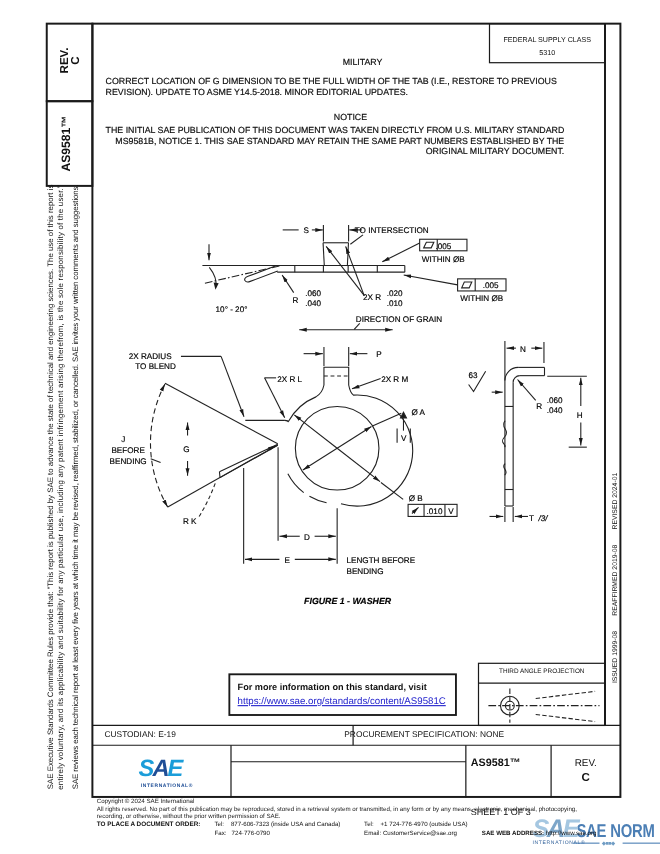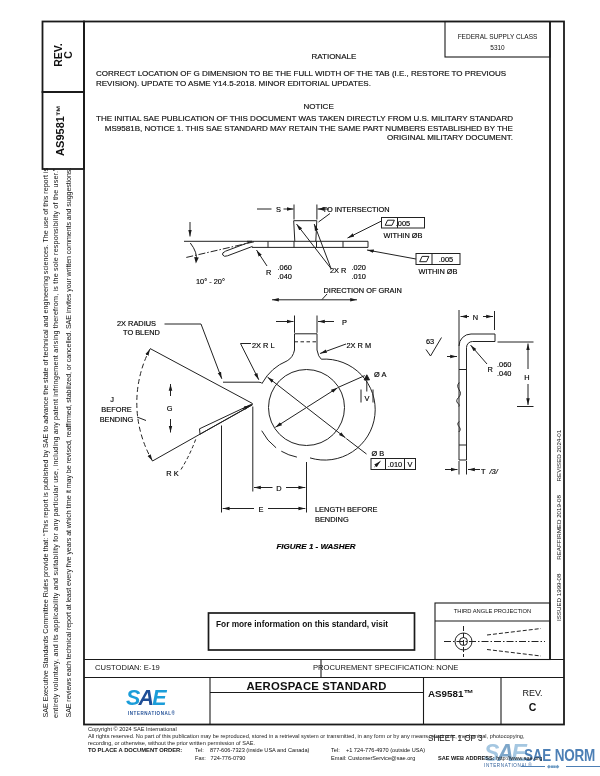--- a/index.html
+++ b/index.html
@@ -251,32 +251,32 @@
 <text font-size="7.15" letter-spacing="0.2" transform="rotate(-90 57.5 718)" x="57.5" y="718">entirely voluntary, and its applicability and suitability for any particular use, including any patent infringement arising therefrom, is the sole responsibility of the user.”</text>
 <text font-size="7.15" letter-spacing="-0.1" transform="rotate(-90 71 718)" x="71.5" y="718">SAE reviews each technical report at least every five years at which time it may be revised, reaffirmed, stabilized, or cancelled. SAE invites your written comments and suggestions.</text>
 </g>
 
 <g font-family="Liberation Sans, sans-serif" fill="#111" stroke="none" font-size="6.5" text-anchor="middle">
 <text x="497.5" y="38.5">FEDERAL SUPPLY CLASS</text>
 <text x="497.5" y="50">5310</text>
 </g>
 </svg>
 
-<div class="abs cap" style="left:311.5px;top:52px;line-height:9.45px;">RATIONALE</div>
+<div class="abs cap" style="left:311.5px;top:52px;line-height:9.45px;">MILITARY</div>
 <div class="abs cap" style="left:96px;top:69.4px;line-height:9.45px;white-space:nowrap;">CORRECT LOCATION OF G DIMENSION TO BE THE FULL WIDTH OF THE TAB (I.E., RESTORE TO PREVIOUS<br>REVISION). UPDATE TO ASME Y14.5-2018. MINOR EDITORIAL UPDATES.</div>
 <div class="abs cap" style="left:303.5px;top:102px;line-height:9.45px;">NOTICE</div>
 <div class="abs cap" style="left:96px;top:114.4px;line-height:9.45px;white-space:nowrap;text-align:right;">THE INITIAL SAE PUBLICATION OF THIS DOCUMENT WAS TAKEN DIRECTLY FROM U.S. MILITARY STANDARD<br>MS9581B, NOTICE 1. THIS SAE STANDARD MAY RETAIN THE SAME PART NUMBERS ESTABLISHED BY THE<br>ORIGINAL MILITARY DOCUMENT.</div>
 
 <div class="abs" style="left:216px;top:619px;font-size:8.3px;font-weight:bold;">For more information on this standard, visit</div>
+<div class="abs" style="left:216px;top:632px;font-size:8.8px;color:#2222cc;text-decoration:underline;">https://www.sae.org/standards/content/AS9581C</div>
 
 <div class="abs" style="left:435px;top:608px;width:115px;text-align:center;font-size:5.8px;">THIRD ANGLE PROJECTION</div>
 <div class="abs" style="left:95px;top:662.5px;font-size:7.6px;">CUSTODIAN: E-19</div>
 <div class="abs" style="left:313px;top:662.5px;width:243px;font-size:7.6px;">PROCUREMENT SPECIFICATION: NONE</div>
 
-<div class="abs" style="left:210px;top:679.5px;width:213px;text-align:center;font-size:11.3px;font-weight:bold;letter-spacing:0.2px;">AEROSPACE STANDARD</div>
 <div class="abs" style="left:428px;top:688px;font-size:9.8px;font-weight:bold;">AS9581™</div>
 <div class="abs" style="left:428px;top:734px;font-size:8.2px;text-align:right;">SHEET 1 OF 3</div>
 <div class="abs" style="left:501px;top:688px;width:63px;text-align:center;font-size:9px;">REV.</div>
 <div class="abs" style="left:501px;top:700.5px;width:63px;text-align:center;font-size:10.5px;font-weight:bold;">C</div>
 
 <div class="abs" style="left:126px;top:686px;width:90px;">
 <div style="font-size:21.5px;font-weight:bold;font-style:italic;letter-spacing:-1.8px;line-height:24px;"><span style="color:#1b9dd9">S</span><span style="color:#1f4e96">A</span><span style="color:#1b9dd9">E</span></div>
 <div style="font-size:4.5px;color:#1f4e96;letter-spacing:0.55px;font-weight:bold;margin-top:0.5px;margin-left:2px;">INTERNATIONAL®</div>
 </div>
 

